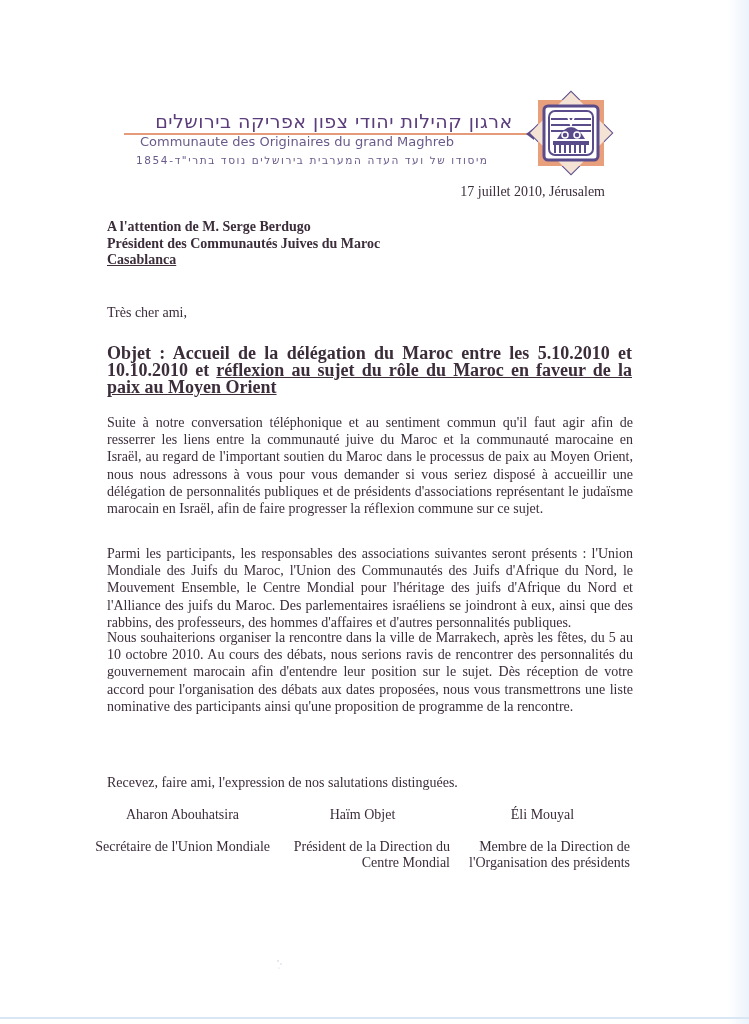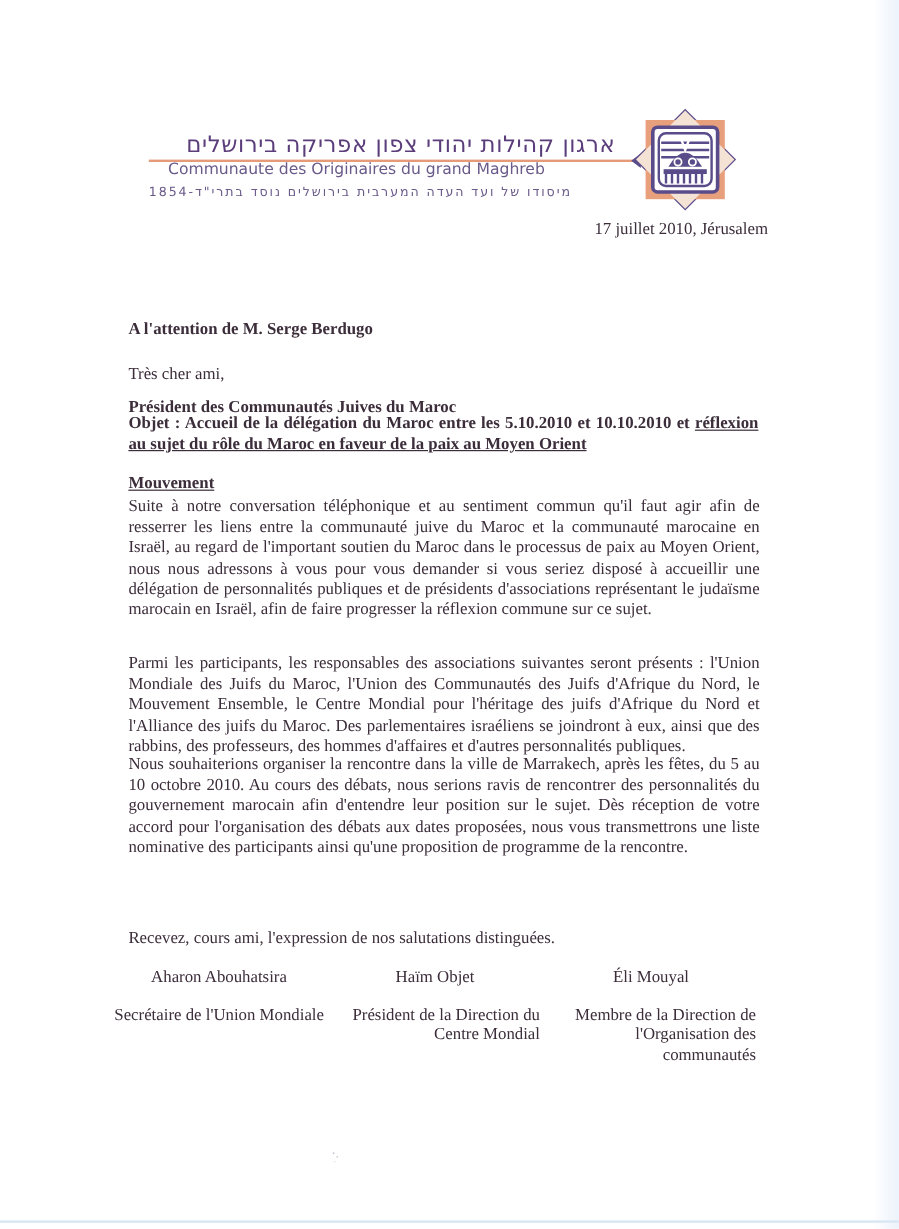--- a/index.html
+++ b/index.html
@@ -32,38 +32,38 @@
     position: absolute; left: 406px; top: 40px; width: 0; height: 0;
     border-top: 6px solid transparent; border-bottom: 6px solid transparent;
     border-right: 8px solid #5a4b8a;
   }
   .lh-french {
     position: absolute; left: 20px; top: 46px;
     font-family: "DejaVu Sans", sans-serif; font-size: 13px; color: #6a5a8a;
     white-space: nowrap;
   }
   .lh-founded {
-    position: absolute; left: 4px; top: 66px; width: 412px;
+    position: absolute; left: 16px; top: 66px; width: 412px;
     font-family: "DejaVu Sans", sans-serif; font-size: 10.5px; color: #6a5a8a;
     letter-spacing: 1.6px; white-space: nowrap; direction: rtl; text-align: left;
   }
   .logo { position: absolute; left: 406px; top: 0px; width: 90px; height: 90px; }
 
   .date-line {
-    position: absolute; right: 109px; top: 184px;
+    position: absolute; right: 144px; top: 184px;
     font-size: 14px; white-space: nowrap;
   }
   .addressee { position: absolute; left: 107px; top: 219px; font-size: 14px; font-weight: bold; line-height: 16.5px; }
-  .addressee div { white-space: nowrap; margin-top: 48px; }
+  .addressee div { white-space: nowrap; }
   .addressee .city { text-decoration: underline; }
   .greeting { position: absolute; left: 107px; top: 285px; font-size: 14px; margin-top: 20px; }
 
   .subject {
     position: absolute; left: 107px; top: 345px; width: 525px;
-    font-size: 14px; font-weight: bold; line-height: 17px; text-align: justify;
+    font-size: 18px; font-weight: bold; line-height: 17px; text-align: justify;
   }
   .subject .u { text-decoration: underline; }
 
   .para {
     position: absolute; left: 107px; width: 526px;
     font-size: 14px; line-height: 17.2px; text-align: justify;
   }
   .p1 { top: 414px; }
   .p2 { top: 545px; }
   .p3 { top: 629px; }
@@ -106,45 +106,45 @@
       <path d="M-16,12 V20 M-11,12 V20 M-6,12 V20 M-1,12 V20 M4,12 V20 M9,12 V20 M14,12 V20" stroke="#5a4b8a" stroke-width="2"></path>
     </g>
   </svg>
 </div>
 
 <div class="date-line">17 juillet 2010, Jérusalem</div>
 
 <div class="addressee">
   <div>A l'attention de M. Serge Berdugo</div>
   <div>Président des Communautés Juives du Maroc</div>
-  <div class="city">Mouvement</div>
+  <div class="city">Casablanca</div>
 </div>
 
 <div class="greeting">Très cher ami,</div>
 
 <div class="subject"><span>Objet : Accueil de la délégation du Maroc entre les 5.10.2010 et 10.10.2010 et </span><span class="u">réflexion au sujet du rôle du Maroc en faveur de la paix au Moyen Orient</span></div>
 
 <div class="para p1">Suite à notre conversation téléphonique et au sentiment commun qu'il faut agir afin de resserrer les liens entre la communauté juive du Maroc et la communauté marocaine en Israël, au regard de l'important soutien du Maroc dans le processus de paix au Moyen Orient, nous nous adressons à vous pour vous demander si vous seriez disposé à accueillir une délégation de personnalités publiques et de présidents d'associations représentant le judaïsme marocain en Israël, afin de faire progresser la réflexion commune sur ce sujet.</div>
 <div class="para p2">Parmi les participants, les responsables des associations suivantes seront présents : l'Union Mondiale des Juifs du Maroc, l'Union des Communautés des Juifs d'Afrique du Nord, le Mouvement Ensemble, le Centre Mondial pour l'héritage des juifs d'Afrique du Nord et l'Alliance des juifs du Maroc. Des parlementaires israéliens se joindront à eux, ainsi que des rabbins, des professeurs, des hommes d'affaires et d'autres personnalités publiques.</div>
 <div class="para p3">Nous souhaiterions organiser la rencontre dans la ville de Marrakech, après les fêtes, du 5 au 10 octobre 2010. Au cours des débats, nous serions ravis de rencontrer des personnalités du gouvernement marocain afin d'entendre leur position sur le sujet. Dès réception de votre accord pour l'organisation des débats aux dates proposées, nous vous transmettrons une liste nominative des participants ainsi qu'une proposition de programme de la rencontre.</div>
 
-<div class="closing">Recevez, cours ami, l'expression de nos salutations distinguées.</div>
+<div class="closing">Recevez, faire ami, l'expression de nos salutations distinguées.</div>
 
 <div class="signatures">
   <div class="sig sig-1">
     <div class="name">Aharon Abouhatsira</div>
     <div class="role">Secrétaire de l'Union Mondiale</div>
   </div>
   <div class="sig sig-2">
     <div class="name">Haïm Objet</div>
     <div class="role">Président de la Direction du Centre Mondial</div>
   </div>
   <div class="sig sig-3">
     <div class="name">Éli Mouyal</div>
-    <div class="role">Membre de la Direction de l'Organisation des communautés</div>
+    <div class="role">Membre de la Direction de l'Organisation des présidents</div>
   </div>
 </div>
 
 <svg class="specks" viewBox="0 0 20 20">
   <circle cx="8" cy="6" r="0.8" fill="#c8c8d8"></circle>
   <circle cx="11" cy="9" r="0.7" fill="#c8c8d8"></circle>
   <circle cx="9" cy="13" r="0.6" fill="#d0d0e0"></circle>
 </svg>
 
 </body></html>

